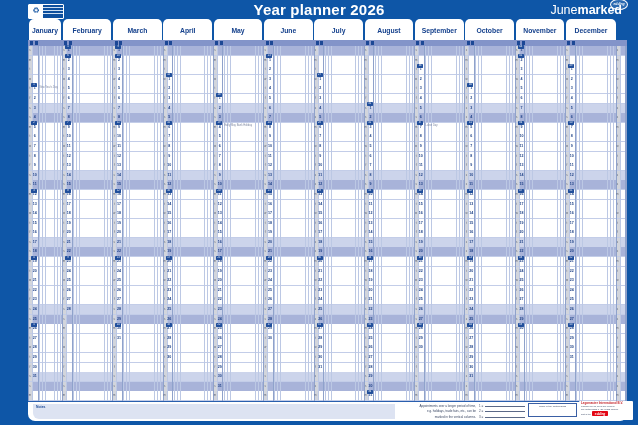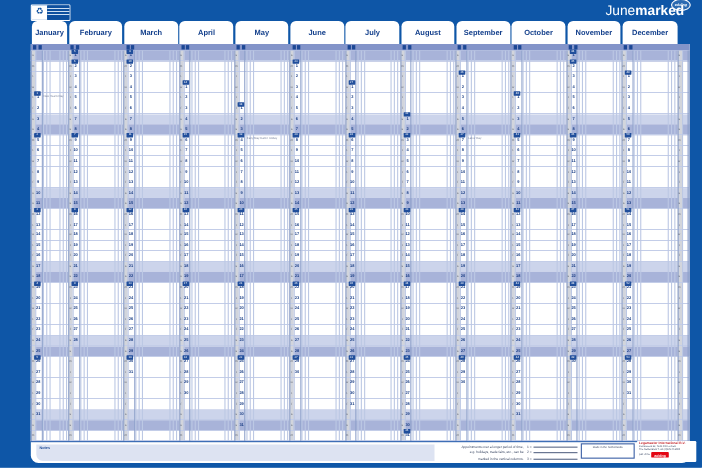--- a/index.html
+++ b/index.html
@@ -61,20 +61,21 @@
   .pub-bottom{display:flex;align-items:center;margin-top:0.8px;}
   .pub-note{font-size:2.2px;color:#3a4763;margin-right:1.5px;}
   .edding{background:#e30613;color:#ffffff;font-size:3.2px;font-weight:bold;font-style:italic;
      padding:0.4px 2.5px;border-radius:0.8px;line-height:4px;}
 </style>
 </head>
 <body>
 
 <div id="root">
 
+  <div id="planner-title">Year planner 2026</div>
 
   <div id="eco-label">
     <div id="eco-tree">♻</div>
     <div id="eco-text"></div>
   </div>
 
   <div id="brand">
     <span class="light">June</span><span class="bold">marked</span>
     <div id="brand-badge">edding</div>
   </div>

